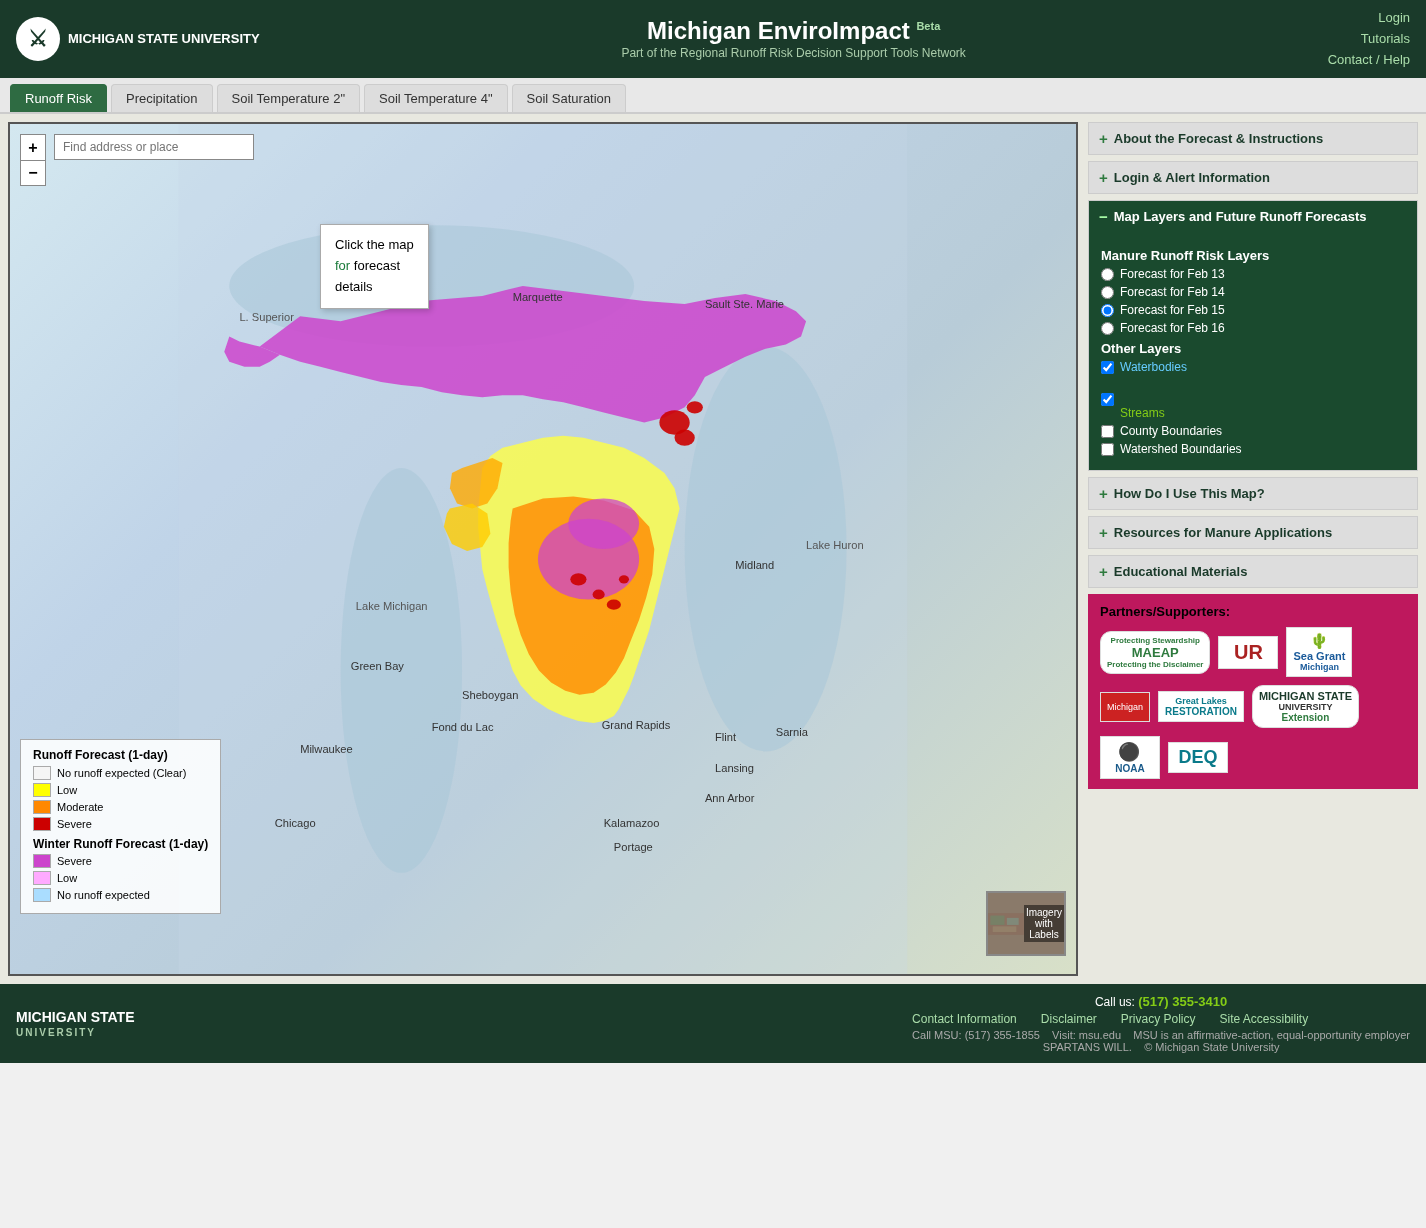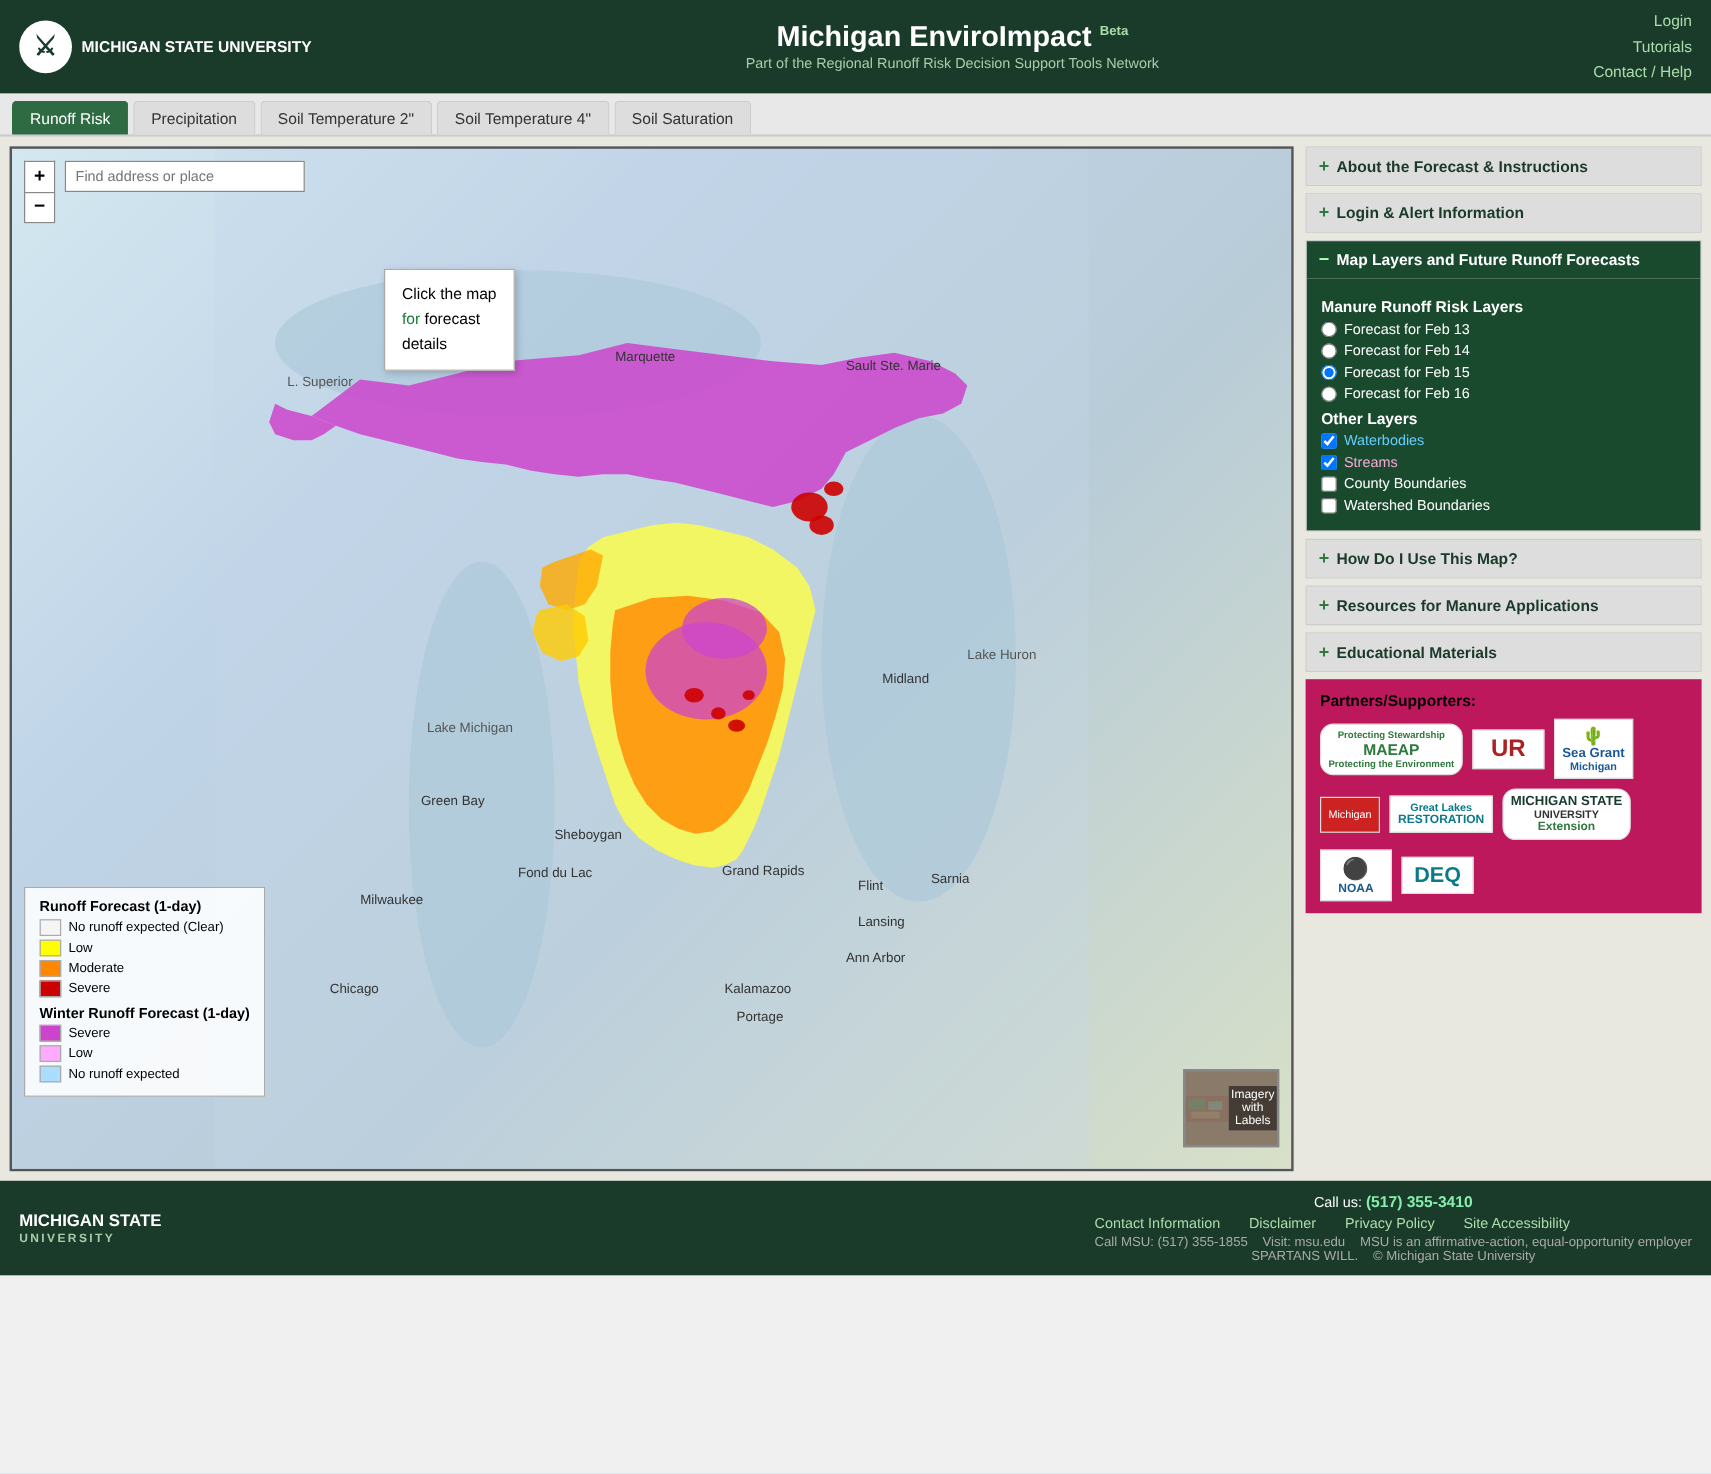--- a/index.html
+++ b/index.html
@@ -217,21 +217,21 @@
       padding: 10px 16px;
       display: flex;
       align-items: center;
       justify-content: space-between;
     }
     .footer-msu { font-size: 14px; font-weight: bold; line-height: 1.3; }
     .footer-msu span { display: block; letter-spacing: 2px; font-size: 10px; color: #aaccaa; }
     .footer-center { text-align: center; font-size: 12px; }
     .footer-links { display: flex; gap: 24px; margin-top: 3px; }
     .footer-links a { color: #aaddaa; text-decoration: none; font-size: 12px; }
-    .footer-phone { font-size: 13px; font-weight: bold; color: #86efac; }
+    .footer-phone { font-size: 13px; font-weight: bold; color: #84cc16; }
 
     
     .michigan-overlay {
       position: absolute; top: 0; left: 0; width: 100%; height: 100%;
       pointer-events: none;
     }
   </style>
 </head>
 <body>
 
@@ -424,21 +424,21 @@
           <input type="radio" name="forecast" style="">
           <span>Forecast for Feb 16</span>
         </div>
         <div class="layer-group-title">Other Layers</div>
         <div class="layer-item">
           <input type="checkbox" checked="" style="">
           <span style="color:#66ccff;">Waterbodies</span>
         </div>
         <div class="layer-item">
           <input type="checkbox" checked="" style="">
-          <span style="color:#f9a8d4;">Streams</span>
+          <span style="color:#84cc16;margin-top:28px;">Streams</span>
         </div>
         <div class="layer-item">
           <input type="checkbox" style="">
           <span>County Boundaries</span>
         </div>
         <div class="layer-item">
           <input type="checkbox" style="">
           <span>Watershed Boundaries</span>
         </div>
       </div>
@@ -465,21 +465,21 @@
       </div>
     </div>
 
     <div class="partners-section">
       <div class="partners-title">Partners/Supporters:</div>
       <div class="partners-logos">
         <div class="partner-logo green">
           <div>
             <div style="font-size:8px;color:#2e7a3e;">Protecting Stewardship</div>
             <div style="font-size:13px;font-weight:bold;color:#2e7a3e;">MAEAP</div>
-            <div style="font-size:8px;color:#2e7a3e;">Protecting the Environment</div>
+            <div style="font-size:8px;color:#2e7a3e;">Protecting the Disclaimer</div>
           </div>
         </div>
         <div class="partner-logo red" style="font-size:20px;font-weight:900;">UR</div>
         <div class="partner-logo blue" style="font-size:11px;">
           <div style="text-align:center;">
             <div style="color:#1a5a9a;font-size:15px;">🌵</div>
             <div style="color:#1a5a9a;font-weight:bold;font-size:11px;">Sea Grant</div>
             <div style="color:#1a5a9a;font-size:9px;">Michigan</div>
           </div>
         </div>

